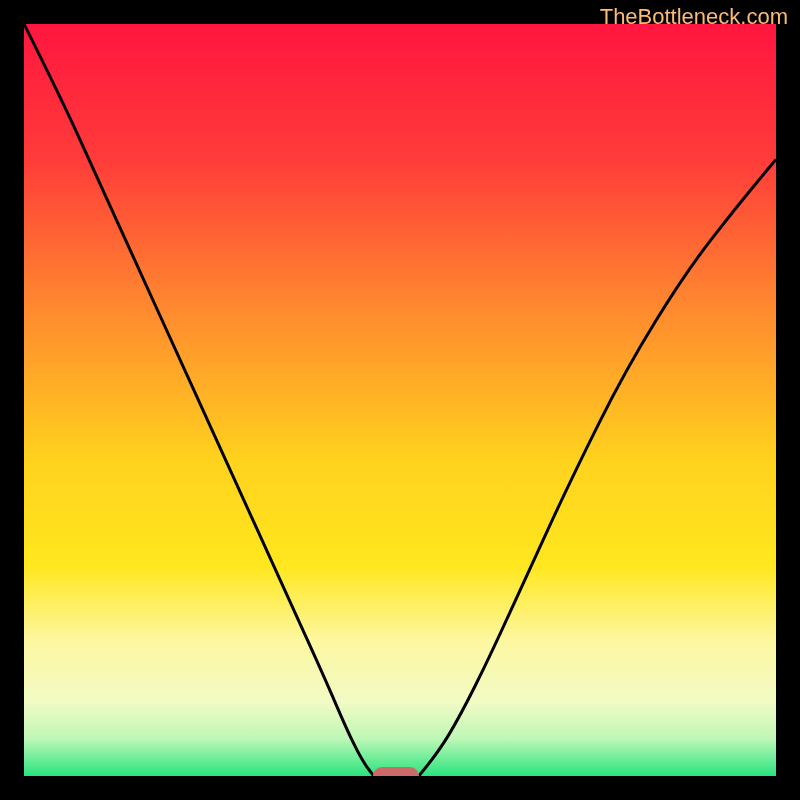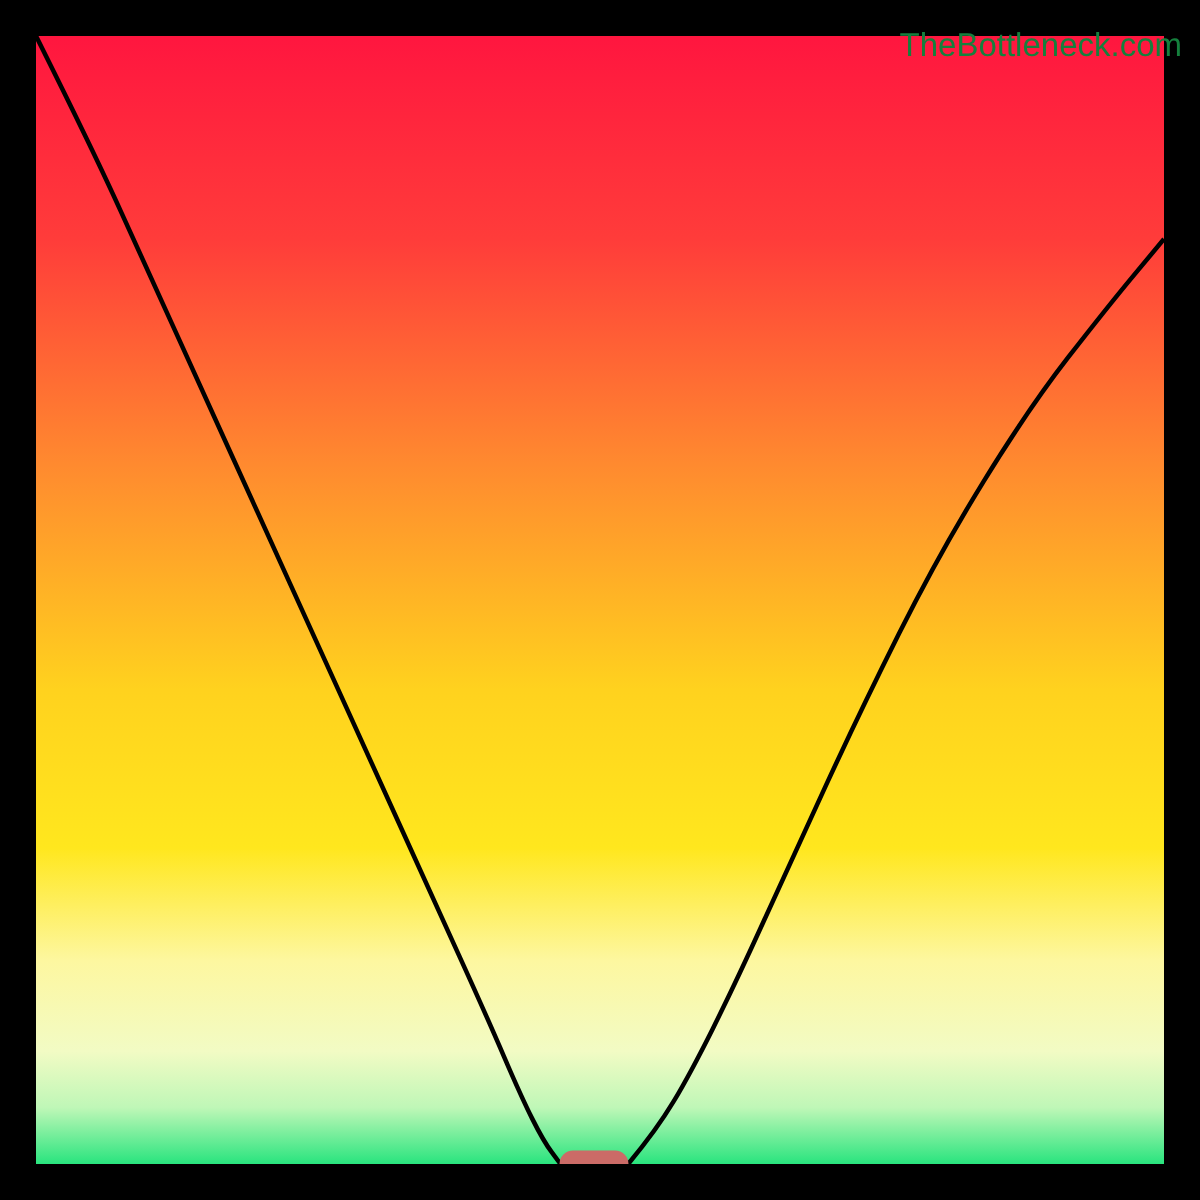--- a/index.html
+++ b/index.html
@@ -6,23 +6,23 @@
     margin: 0;
     padding: 0;
     width: 800px;
     height: 800px;
     background: #000;
     position: relative;
     font-family: Arial, Helvetica, sans-serif;
   }
   .watermark {
     position: absolute;
-    top: 17px;
+    top: 4px;
     right: 12px;
-    color: #15803d;
+    color: #fdba74;
     font-size: 22px;
     font-weight: 500;
     z-index: 10;
   }
   .plot-area {
     position: absolute;
     left: 24px;
     top: 24px;
     width: 752px;
     height: 752px;

